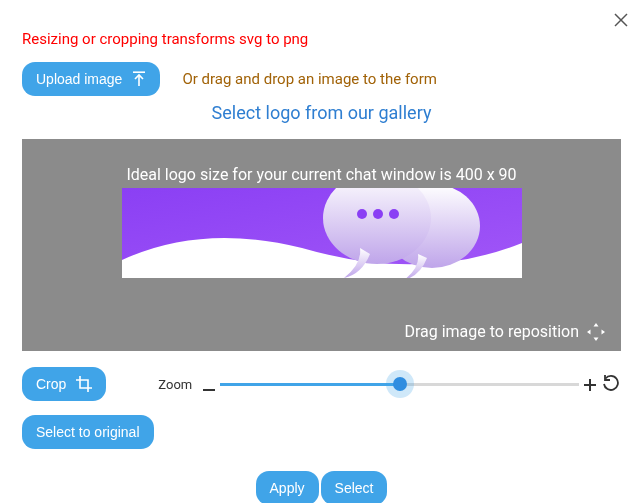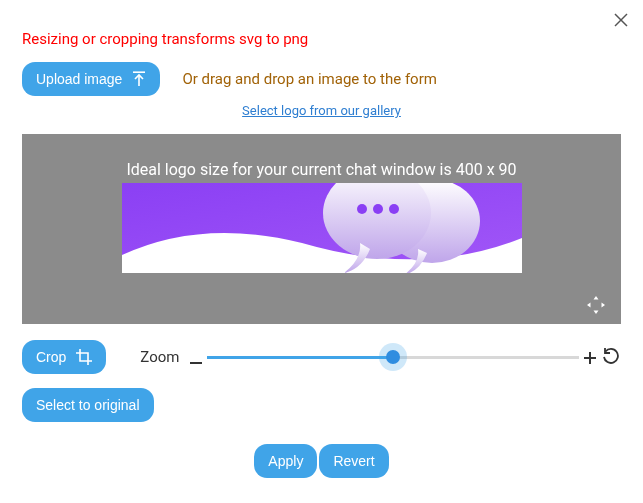--- a/index.html
+++ b/index.html
@@ -51,27 +51,26 @@
     gap: 10px;
     cursor: pointer;
   }
   .drag-text { color: #a16207; font-size: 15px; }
   .link-row {
     text-align: center;
     margin: 6px 0 16px 0;
   }
   .link {
     color: #2e7ed1;
-    text-decoration: underline;
-    font-size: 13px;
+    font-size: 18px;
     cursor: pointer;
   }
   .preview {
     background: #8b8b8b;
-    height: 190px;
+    height: 212px;
     position: relative;
     display: flex;
     flex-direction: column;
     align-items: center;
     padding-top: 26px;
   }
   .preview-hint {
     color: #fff;
     font-size: 16px;
     margin-bottom: 4px;
@@ -93,21 +92,21 @@
     align-items: center;
     gap: 8px;
   }
   .move-icon svg { display: block; }
   .tools-row {
     margin-top: 16px;
     display: flex;
     align-items: center;
     gap: 0;
   }
-  .zoom-label { font-size: 15px; margin-left: 34px; margin-right: 6px; }
+  .zoom-label { font-size: 13px; margin-left: 52px; margin-right: 6px; }
   .minus, .plus {
     font-size: 18px;
     width: 22px;
     text-align: center;
     cursor: pointer;
     user-select: none;
     color: #333;
   }
   .slider-wrap {
     position: relative;
@@ -212,20 +211,21 @@
       <g>
         <ellipse cx="255" cy="30" rx="54" ry="46" fill="url(#bubble-g)"></ellipse>
         <path d="M 248 66 Q 240 86 222 90 Q 240 76 238 60 Z" fill="url(#bubble-g)"></path>
         <circle cx="240" cy="26" r="5" fill="#8a3ff4"></circle>
         <circle cx="256" cy="26" r="5" fill="#8a3ff4"></circle>
         <circle cx="272" cy="26" r="5" fill="#8a3ff4"></circle>
       </g>
     </svg>
   </div>
   <div class="reposition">
+    <span>Drag image to reposition</span>
     <span class="move-icon">
       <svg width="18" height="18" viewBox="0 0 18 18" fill="#fff">
         <polygon points="9,0 11.5,3.5 6.5,3.5"></polygon>
         <polygon points="9,18 11.5,14.5 6.5,14.5"></polygon>
         <polygon points="0,9 3.5,6.5 3.5,11.5"></polygon>
         <polygon points="18,9 14.5,6.5 14.5,11.5"></polygon>
       </svg>
     </span>
   </div>
 </div>
@@ -268,15 +268,15 @@
   <button class="btn-primary">
     <span>Select to original</span>
   </button>
 </div>
 
 <div class="footer-row">
   <button class="btn-primary">
     <span>Apply</span>
   </button>
   <button class="btn-primary">
-    <span>Revert</span>
+    <span>Select</span>
   </button>
 </div>
 
 </body></html>

